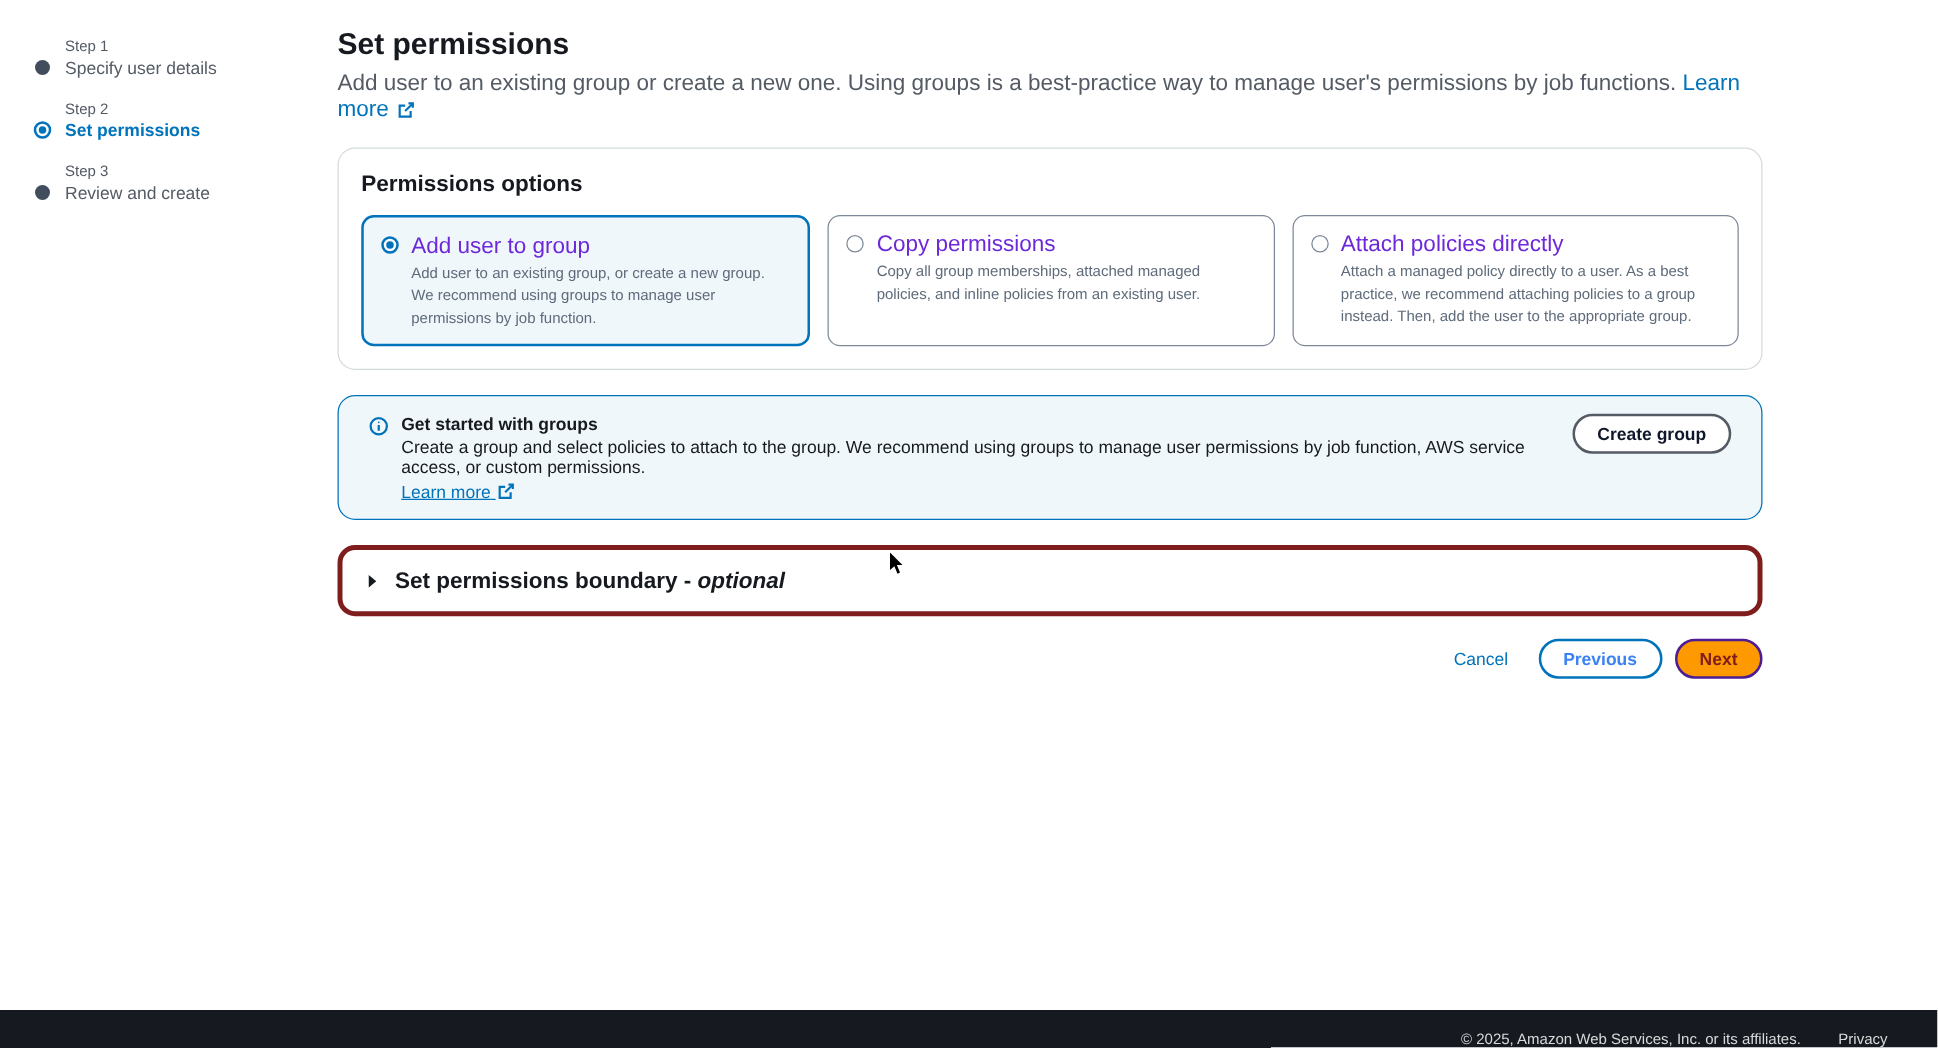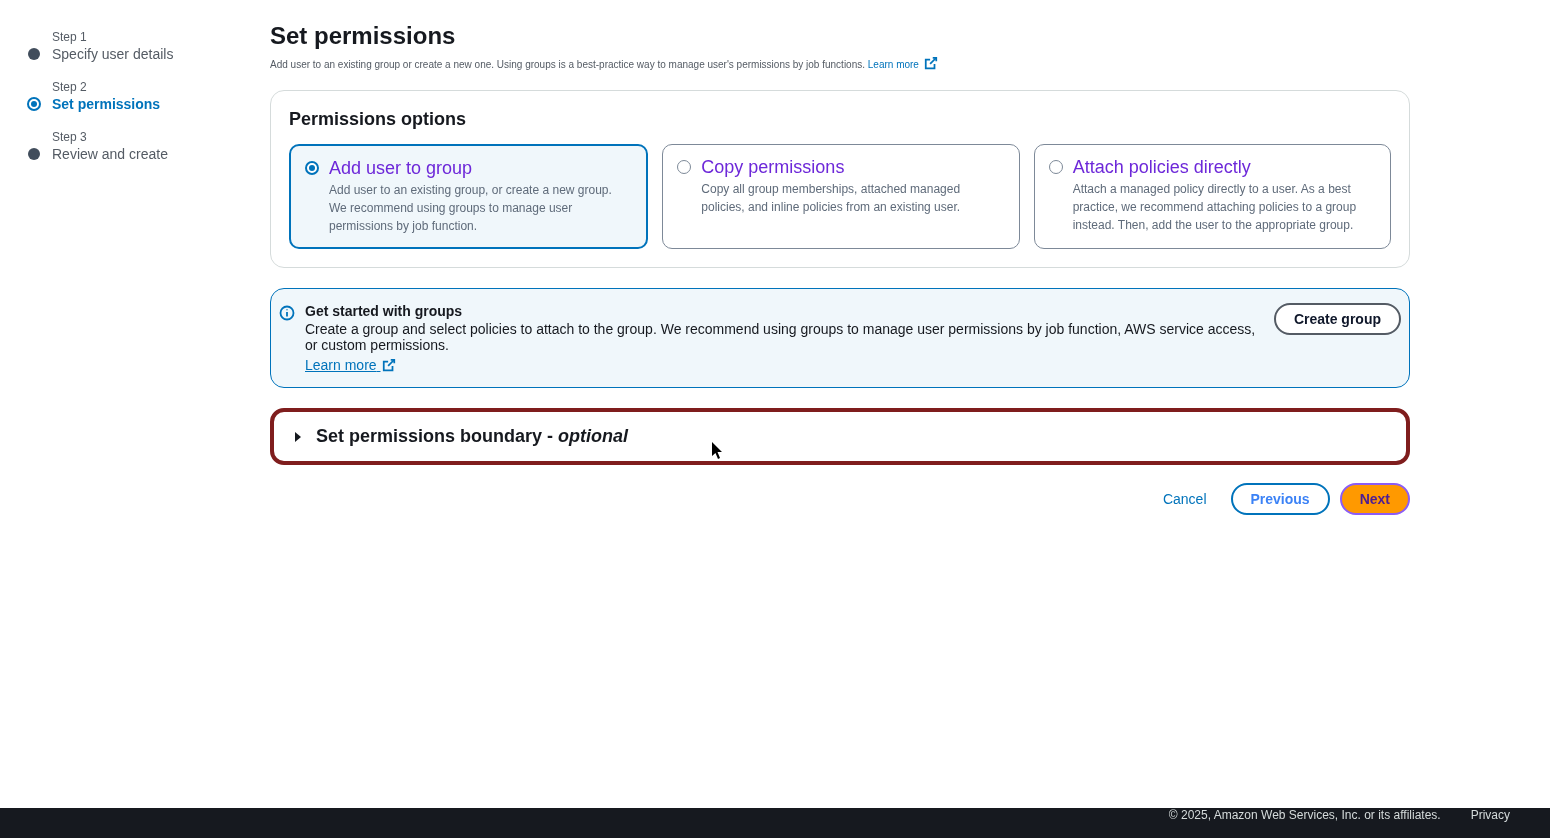--- a/index.html
+++ b/index.html
@@ -74,21 +74,21 @@
       max-width: 1200px;
     }
     .page-header h1 {
       font-size: 24px;
       font-weight: 700;
       margin-bottom: 6px;
     }
     .page-description {
       color: #545b64;
       margin-bottom: 20px;
-      font-size: 10px;
+      font-size: 18px;
     }
     .link {
       color: #0073bb;
       text-decoration: none;
       cursor: pointer;
     }
     .external-icon {
       display: inline-block;
       margin-left: 2px;
       vertical-align: -2px;
@@ -159,21 +159,21 @@
     }
     .option-desc {
       font-size: 12px;
       color: #5f6b7a;
       line-height: 1.5;
     }
     .info-box {
       border: 1px solid #0073bb;
       border-radius: 14px;
       background: #f0f7fb;
-      padding: 14px 8px;
+      padding: 14px 24px;
       margin-bottom: 20px;
       display: flex;
       align-items: flex-start;
       gap: 10px;
     }
     .info-icon {
       flex-shrink: 0;
       margin-top: 2px;
     }
     .info-content {
@@ -200,22 +200,22 @@
       cursor: pointer;
       border: 2px solid transparent;
     }
     .btn-outline {
       background: #ffffff;
       border: 2px solid #545b64;
       color: #0f172a;
     }
     .btn-primary {
       background: #ff9900;
-      border: 2px solid #8b5cf6;
-      color: #4c1d95;
+      border: 2px solid #4c1d95;
+      color: #7f1d1d;
     }
     .btn-text {
       background: transparent;
       border: none;
       color: #0073bb;
       font-weight: 400;
       padding: 6px 14px;
     }
     .expand-panel {
       border: 4px solid #7f1d1d;
@@ -243,21 +243,21 @@
       display: flex;
       justify-content: flex-end;
       align-items: center;
       gap: 10px;
     }
     .footer {
       background: #16191f;
       color: #d5dbdb;
       height: 30px;
       display: flex;
-      align-items: flex-start;
+      align-items: flex-end;
       justify-content: flex-end;
       padding: 0 40px;
       font-size: 12px;
       gap: 30px;
     }
     .footer a {
       color: #d5dbdb;
       text-decoration: none;
     }
     .cursor {

